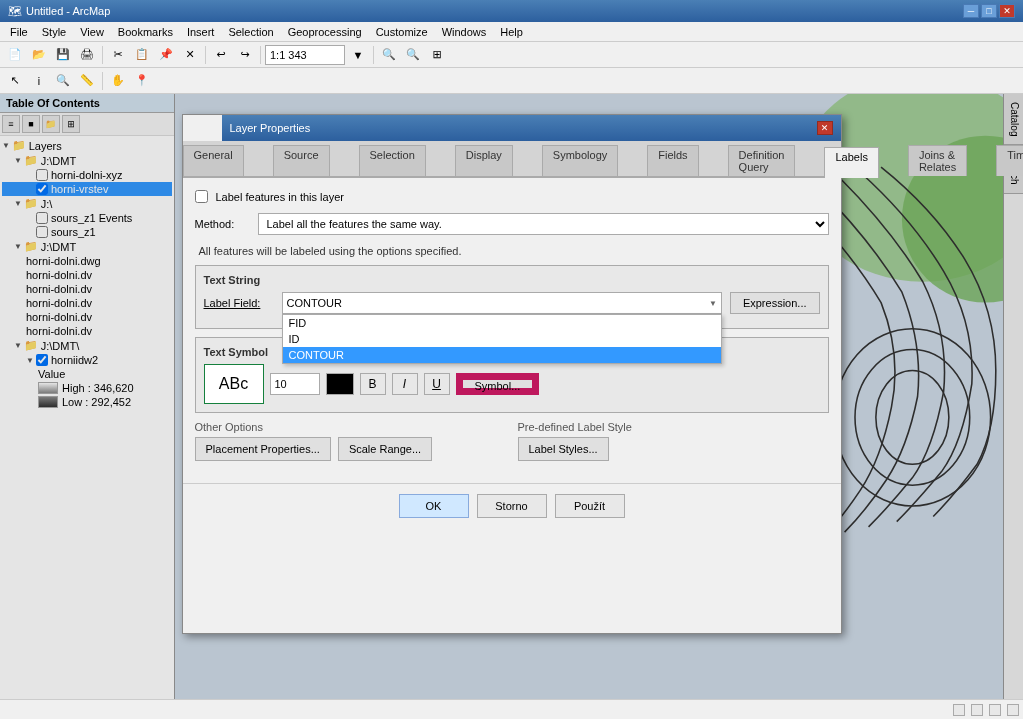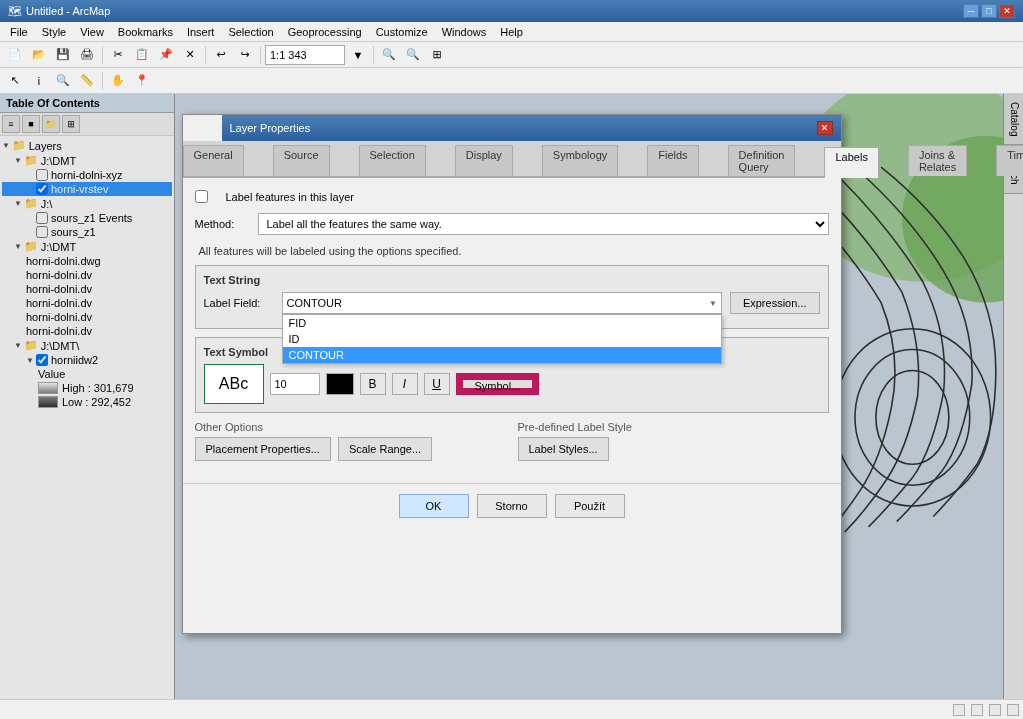--- a/index.html
+++ b/index.html
@@ -243,21 +243,21 @@
       position: relative;
       top: 2px;
     }
 
     
     .dialog-content { padding: 12px; }
 
     .label-check-row {
       display: flex;
       align-items: center;
-      gap: 18px;
+      gap: 8px;
       margin-bottom: 10px;
     }
     .method-row {
       display: flex;
       align-items: center;
       gap: 8px;
       margin-bottom: 10px;
     }
     .method-label { font-size: 11px; width: 55px; }
     .method-select {
@@ -280,21 +280,21 @@
     }
     .section-title { font-size: 11px; font-weight: bold; margin-bottom: 6px; color: #333; }
 
     .field-row {
       display: flex;
       align-items: center;
       gap: 8px;
       margin-bottom: 6px;
       position: relative;
     }
-    .field-label { font-size: 11px; width: 70px; }
+    .field-label { font-size: 11px; width: 70px; text-decoration: underline; }
 
     
     .dropdown-container {
       position: relative;
       flex: 1;
     }
     .dropdown-input {
       width: 100%;
       height: 22px;
       border: 1px solid #aaa;
@@ -570,21 +570,21 @@
       <div class="toc-item toc-indent2">
         <span class="expand-btn">▼</span>
         <input type="checkbox" class="checkbox" checked="" style="">
         <span>horniidw2</span>
       </div>
       <div class="toc-item toc-indent3">
         <span>Value</span>
       </div>
       <div class="toc-item toc-indent3" style="align-items:center">
         <span style="display:inline-block;width:20px;height:12px;background:linear-gradient(to bottom, #fff, #888);margin-right:4px;border:1px solid #aaa;"></span>
-        <span>High : 301,679</span>
+        <span>High : 346,620</span>
       </div>
       <div class="toc-item toc-indent3" style="align-items:center">
         <span style="display:inline-block;width:20px;height:12px;background:linear-gradient(to bottom, #888, #333);margin-right:4px;border:1px solid #aaa;"></span>
         <span>Low : 292,452</span>
       </div>
     </div>
   </div>
 
   <div class="map-area">
     <svg class="map-svg" viewBox="0 0 800 580" preserveAspectRatio="xMidYMid slice">

